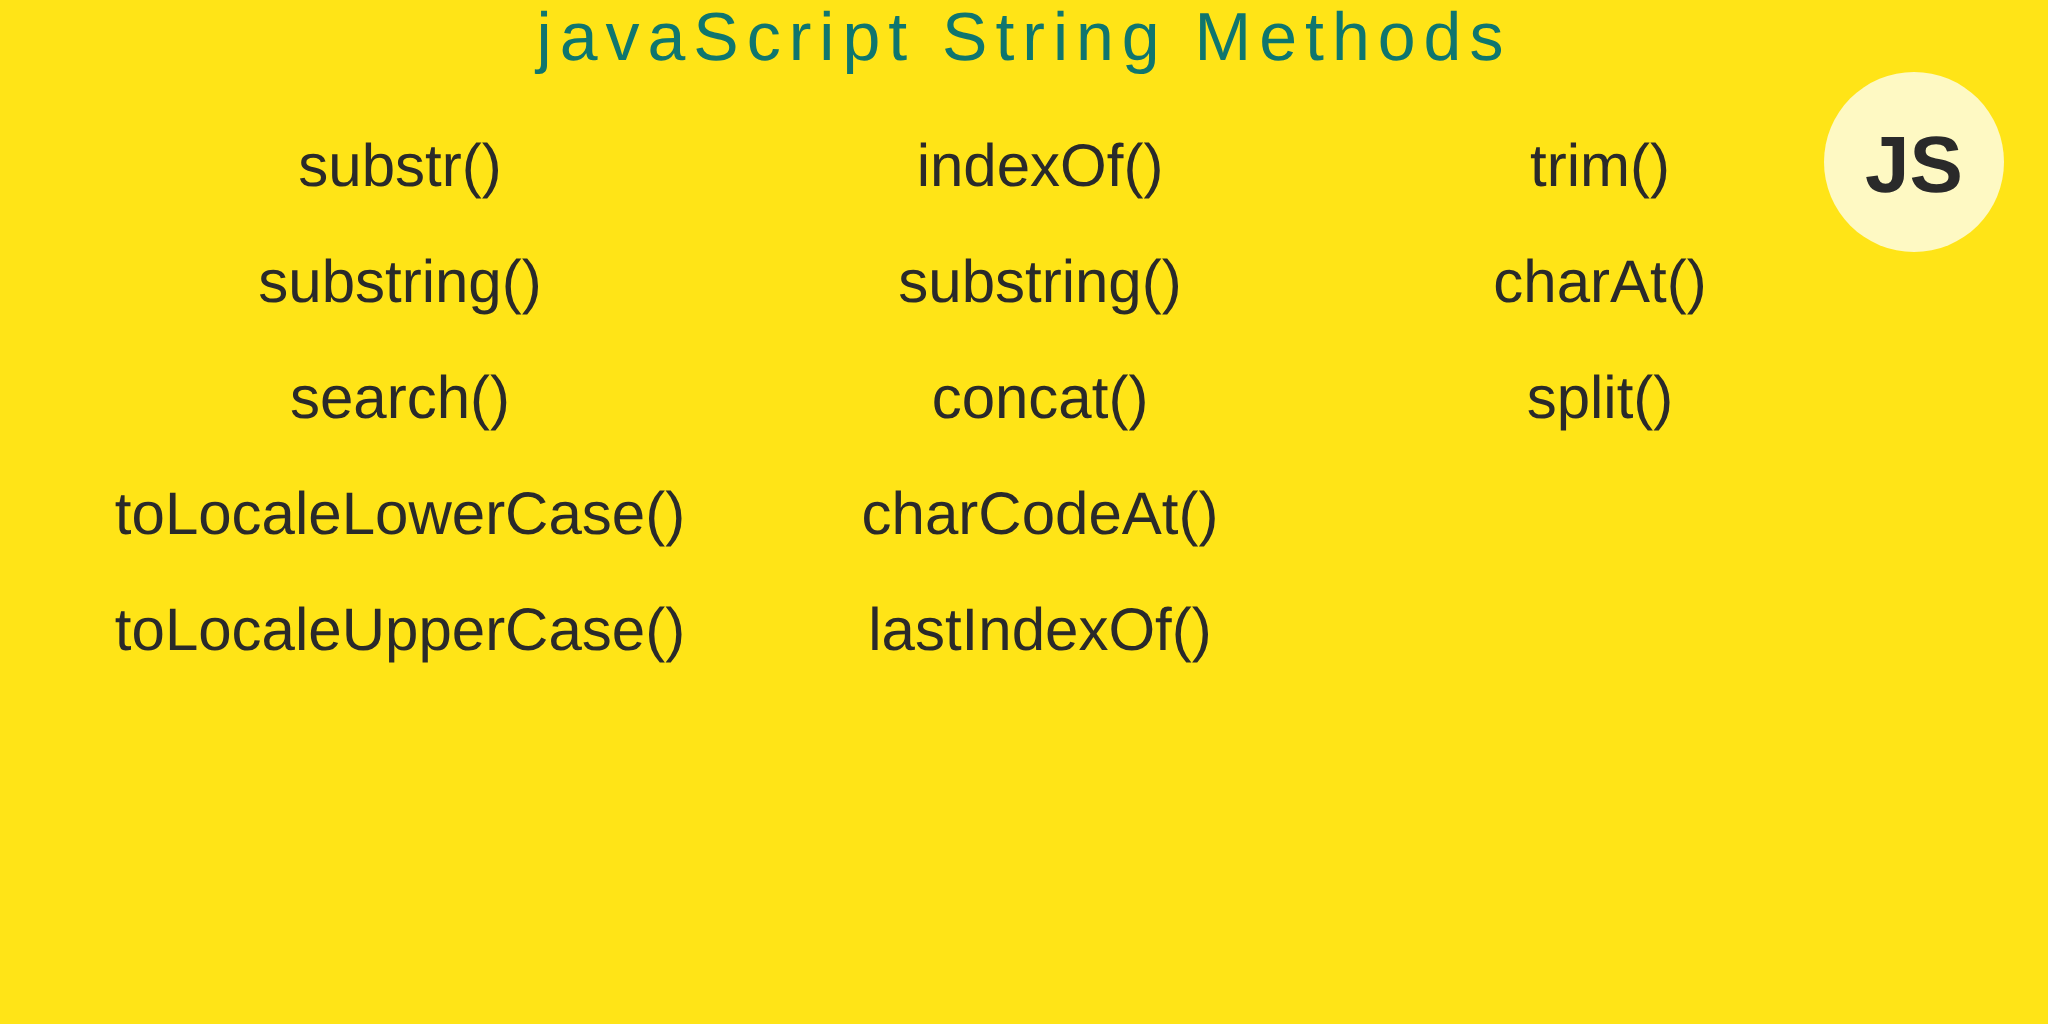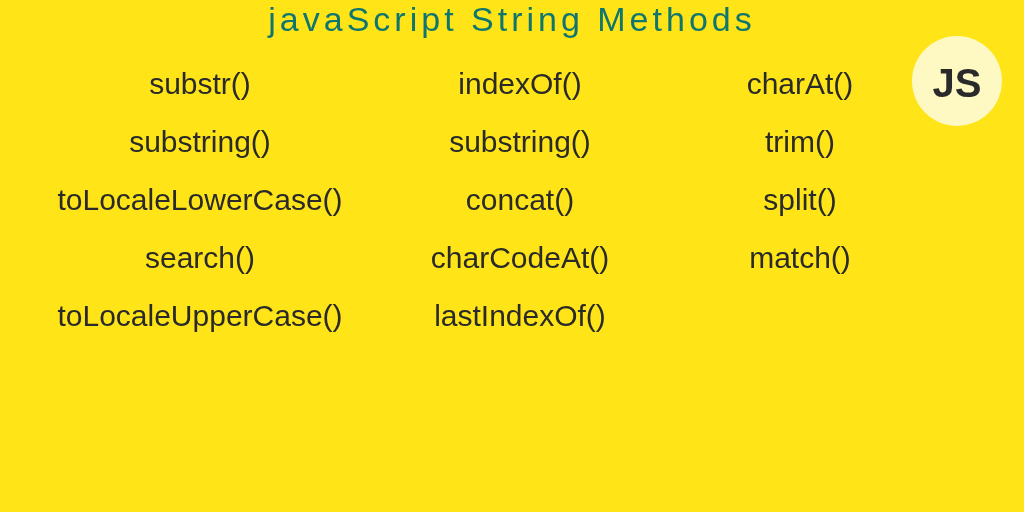--- a/index.html
+++ b/index.html
@@ -69,30 +69,29 @@
 <div class="title">javaScript String Methods</div>
 
 <div class="js-badge">
   <span class="js-badge-text">JS</span>
 </div>
 
 <div class="columns">
   <div class="col col-1">
     <div class="method">substr()</div>
     <div class="method">substring()</div>
+    <div class="method">search()</div>
     <div class="method">toLocaleLowerCase()</div>
-    <div class="method">search()</div>
     <div class="method">toLocaleUpperCase()</div>
   </div>
   <div class="col col-2">
     <div class="method">indexOf()</div>
     <div class="method">substring()</div>
     <div class="method">concat()</div>
     <div class="method">charCodeAt()</div>
     <div class="method">lastIndexOf()</div>
   </div>
   <div class="col col-3">
+    <div class="method">trim()</div>
     <div class="method">charAt()</div>
-    <div class="method">trim()</div>
     <div class="method">split()</div>
-    <div class="method">match()</div>
   </div>
 </div>
 
 </body></html>

